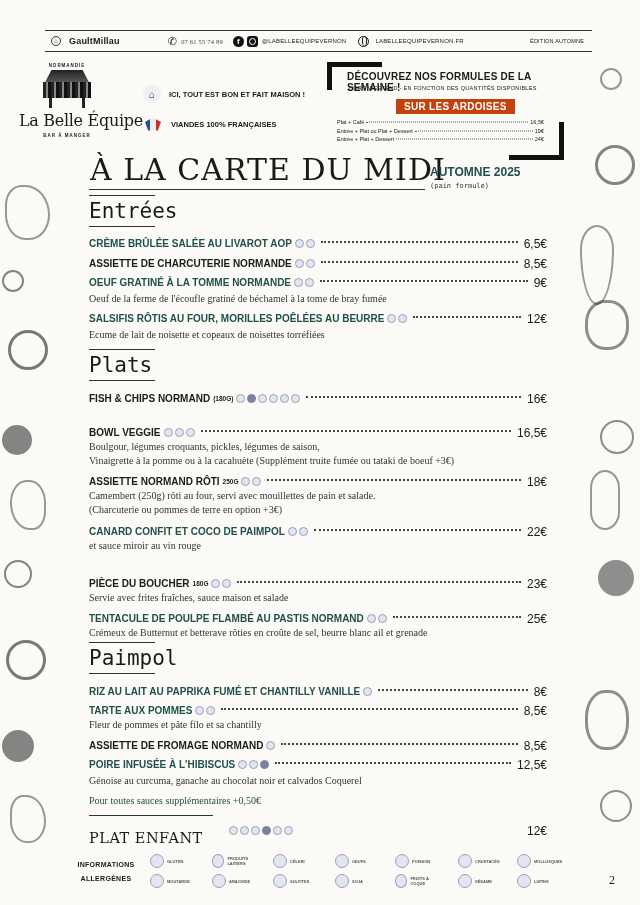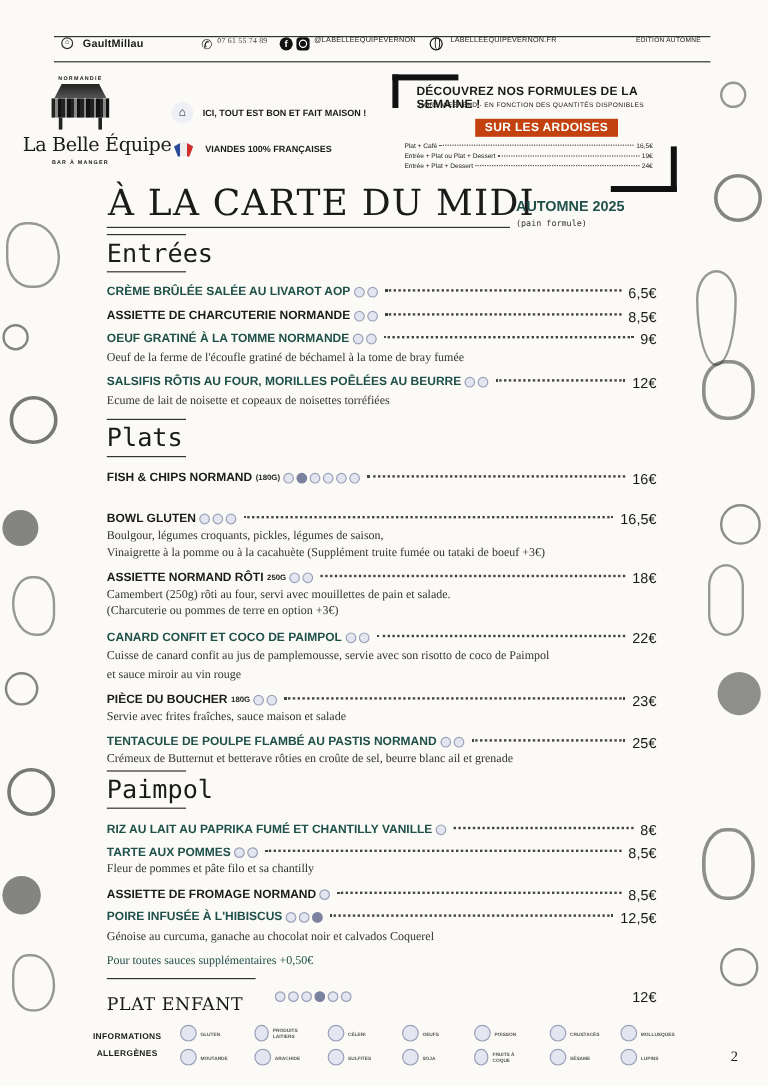--- a/index.html
+++ b/index.html
@@ -1,20 +1,20 @@
 <!DOCTYPE html>
 <html><head>
 <meta charset="utf-8">
 <style>
   * { margin:0; padding:0; box-sizing:border-box; }
   html, body { width:640px; height:905px; background:#fbfaf6; overflow:hidden; }
   body { position:relative; font-family:"Liberation Sans", sans-serif; color:#1a1a1a; }
 
   
-  .topbar { position:absolute; left:45px; top:30px; width:547px; height:22px; border-top:1px solid #333; border-bottom:1px solid #333; display:flex; align-items:flex-start; font-size:6px; letter-spacing:0.2px; }
+  .topbar { position:absolute; left:45px; top:30px; width:547px; height:22px; border-top:1px solid #333; border-bottom:1px solid #333; display:flex; align-items:center; font-size:6px; letter-spacing:0.2px; }
   .gm-icon { width:10px; height:10px; border:1px solid #333; border-radius:50%; font-size:6px; display:flex; align-items:center; justify-content:center; margin-left:6px; }
   .gm-text { font-weight:bold; font-size:9px; margin-left:8px; }
   .phone-icon { font-size:11px; margin-left:48px; }
   .phone { font-family:"Liberation Serif", serif; font-size:6.5px; color:#444; }
   .fb-icon { width:11px; height:11px; background:#111; border-radius:50%; color:#fff; font-size:8px; font-weight:bold; display:flex; align-items:center; justify-content:center; margin-left:10px; }
   .ig-icon { width:11px; height:11px; background:#111; border-radius:3px; display:flex; align-items:center; justify-content:center; }
   .ig-icon::after { content:""; width:5px; height:5px; border:1px solid #fff; border-radius:50%; }
   .globe-icon { width:11px; height:11px; border:1.5px solid #111; border-radius:50%; margin-left:12px; position:relative; }
   .globe-icon::before { content:""; position:absolute; left:3px; top:-1px; width:3px; height:10px; border-left:1px solid #111; border-right:1px solid #111; border-radius:50%; }
   .edition { margin-left:auto; margin-right:8px; font-size:5.5px; }
@@ -245,21 +245,21 @@
         <i class="al"></i>
         <i class="al"></i>
         <i class="al"></i>
       </span>
     <span class="dots"></span>
       <span class="price">16€</span>
     </div>
 </div>
 <div class="item" style="top:426px">
   <div class="item-line">
-      <span class="item-name">BOWL GLUTEN</span>
+      <span class="item-name">BOWL VEGGIE</span>
     <span class="allergens">
         <i class="al"></i>
         <i class="al"></i>
         <i class="al"></i>
       </span>
     <span class="dots"></span>
       <span class="price">16,5€</span>
     </div>
   <div class="desc" style="margin-top:1px;line-height:14px">Boulgour, légumes croquants, pickles, légumes de saison,</div>
   <div class="desc" style="margin-top:0;line-height:14px">Vinaigrette à la pomme ou à la cacahuète (Supplément truite fumée ou tataki de boeuf +3€)</div>
@@ -281,21 +281,20 @@
 <div class="item" style="top:525px">
   <div class="item-line">
       <span class="item-name green">CANARD CONFIT ET COCO DE PAIMPOL</span>
     <span class="allergens">
         <i class="al"></i>
         <i class="al"></i>
       </span>
     <span class="dots"></span>
       <span class="price">22€</span>
     </div>
-  <div class="desc" style="margin-top:1px;line-height:16px">Cuisse de canard confit au jus de pamplemousse, servie avec son risotto de coco de Paimpol</div>
   <div class="desc" style="margin-top:0;line-height:16px">et sauce miroir au vin rouge</div>
 </div>
 <div class="item" style="top:577px">
   <div class="item-line">
       <span class="item-name">PIÈCE DU BOUCHER</span>
       <span class="weight">180G</span>
     <span class="allergens">
         <i class="al"></i>
         <i class="al"></i>
       </span>

